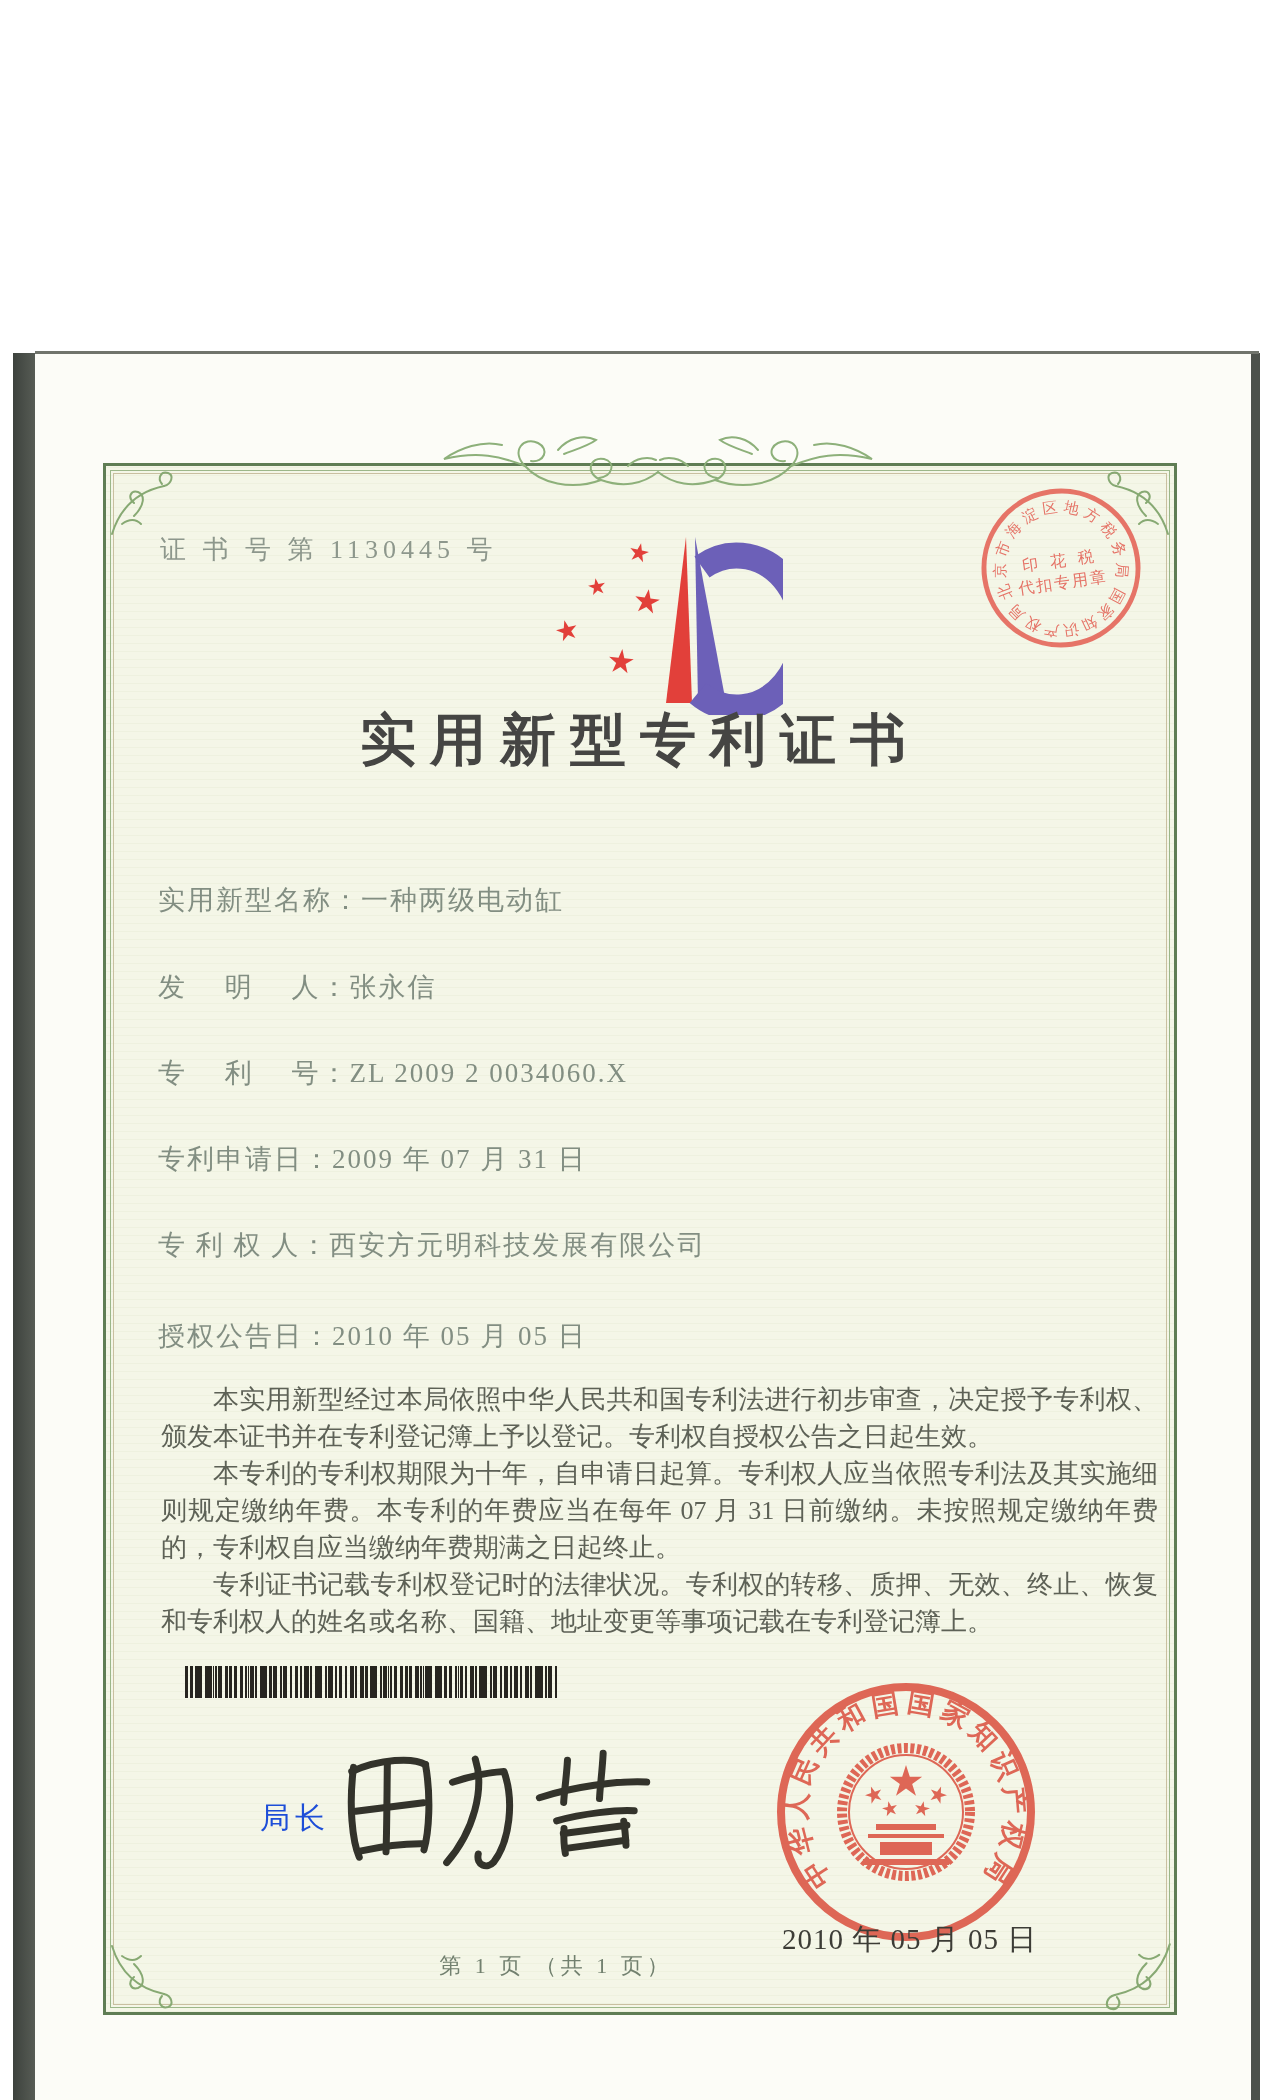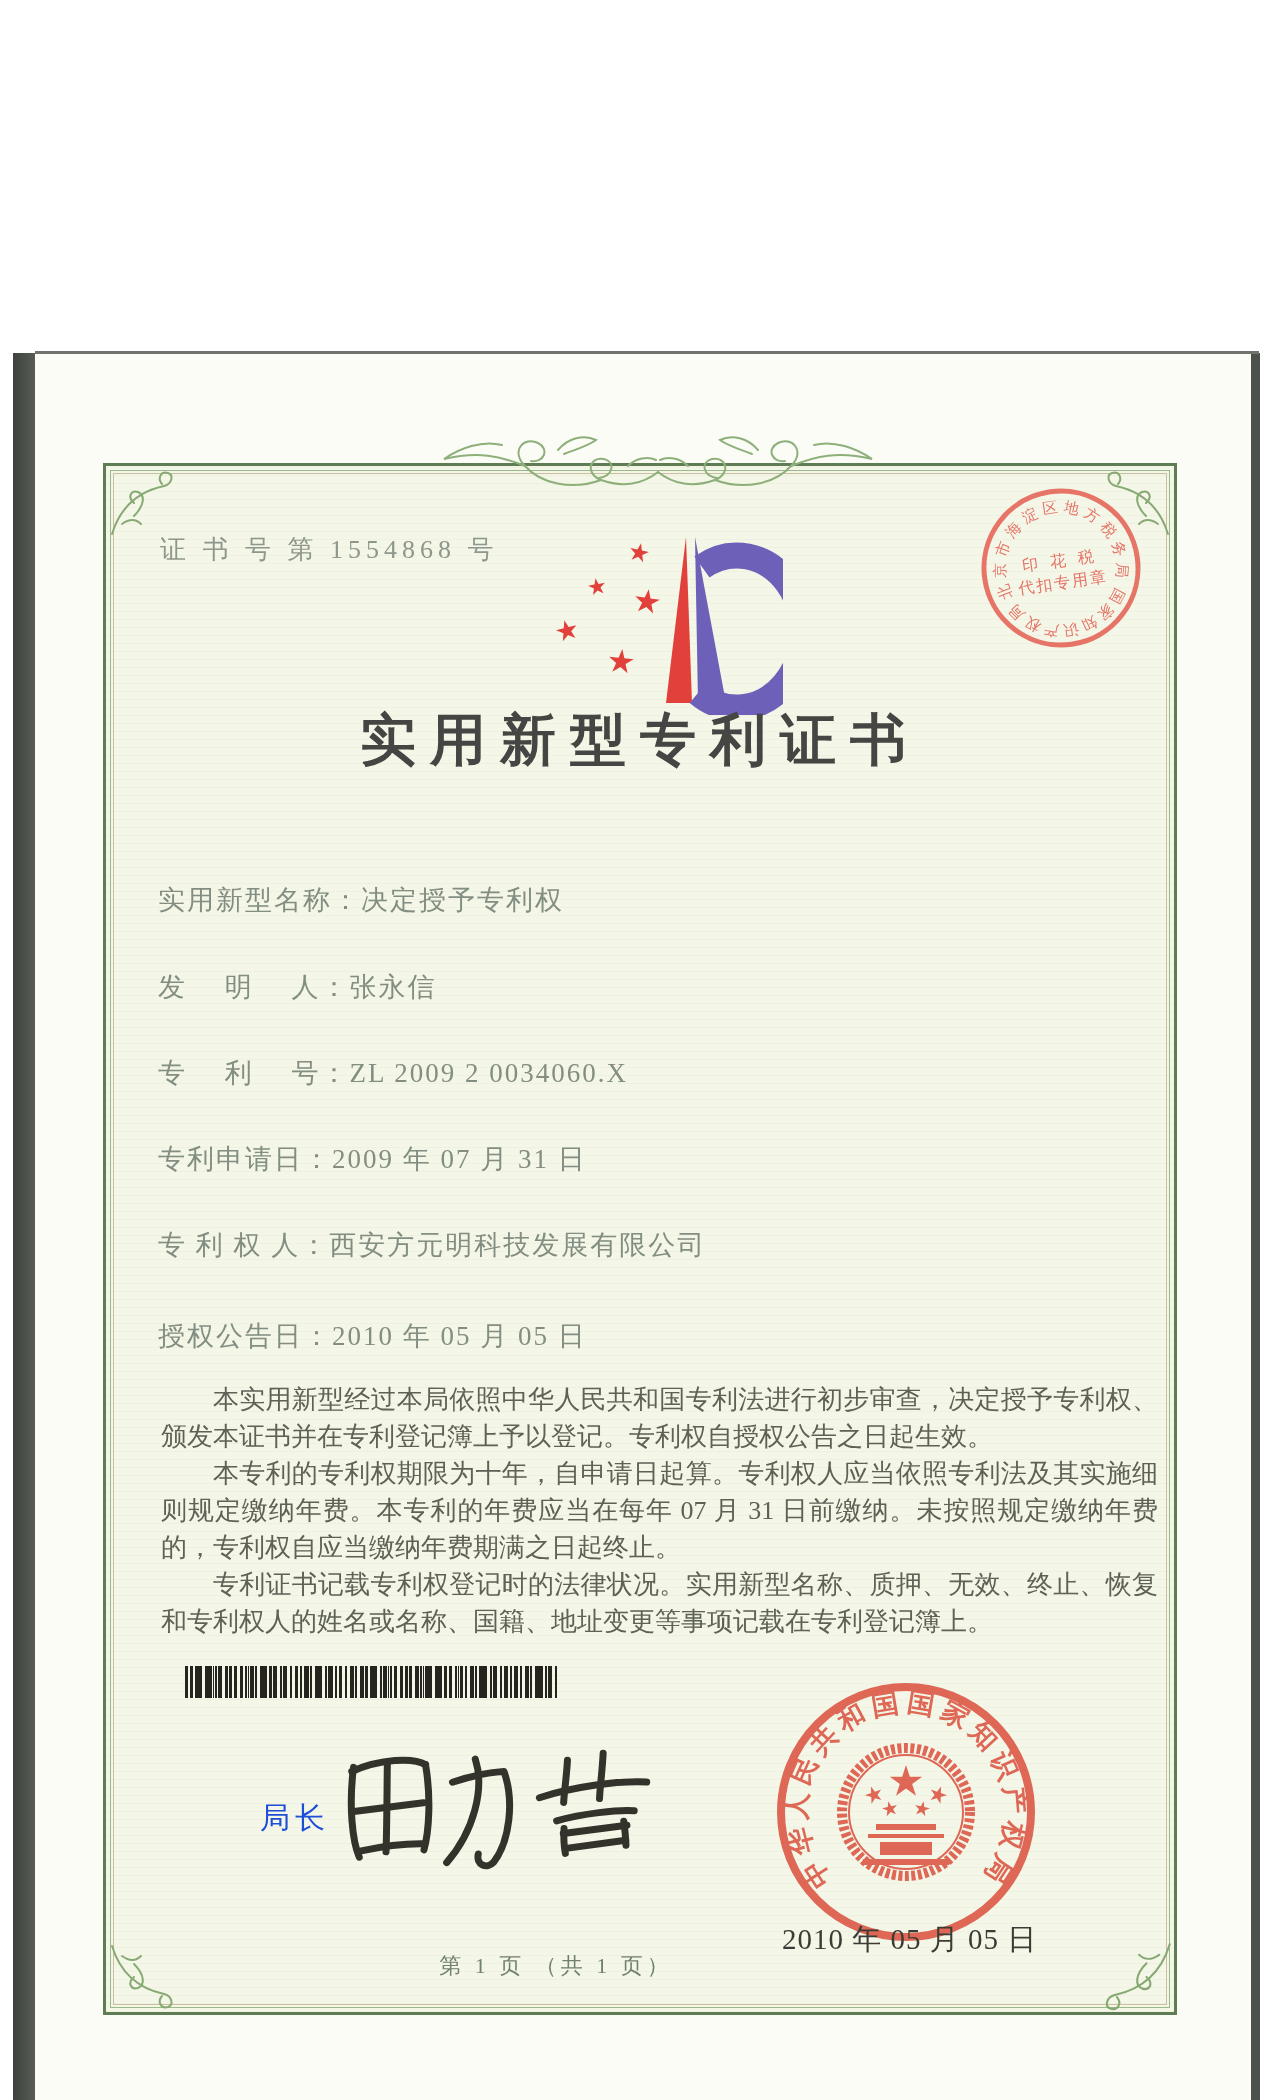--- a/index.html
+++ b/index.html
@@ -124,21 +124,21 @@
   </svg>
   <svg class="ornament" style="left:1100px; top:1940px; transform:scale(-1,-1);" width="74" height="74" viewBox="0 0 70 70">
     <g fill="none" stroke="#87a973" stroke-width="2" stroke-linecap="round">
       <path d="M4,66 C12,40 28,24 56,18"></path>
         <path d="M56,18 C64,16 66,7 60,5 C53,3 49,10 54,16"></path>
       <path d="M26,48 C37,37 37,27 30,24 C23,22 19,29 26,35"></path>
         <path d="M14,56 C21,51 28,51 33,56"></path>
     </g>
   </svg>
 
-  <div class="cert-no">证 书 号 第 1554868 号</div>
+  <div class="cert-no">证 书 号 第 1130445 号</div>
 
   <svg class="tax-stamp-svg" width="172" height="172" viewBox="-86 -86 172 172">
     <g fill="none" stroke="#e4685c" opacity="0.92">
       <circle r="77" stroke-width="5"></circle>
     </g>
     <defs>
       <path id="taxTop" d="M -48.5 28 A 56 56 0 1 1 48.5 28"></path>
       <path id="taxBottom" d="M 50 29 A 58 58 0 0 1 -50 29"></path>
     </defs>
     <text font-size="15" fill="#e4685c" letter-spacing="5" opacity="0.92">
@@ -165,42 +165,42 @@
     </g>
     <g fill="#6c60b8">
       <polygon points="177,12 180,178 208,178"></polygon>
       <path d="M184,42 A 66 76 0 1 1 180,168" fill="none" stroke="#6c60b8" stroke-width="26"></path>
     </g>
   </svg>
 
   <div class="title">实用新型专利证书</div>
 
   <div class="field f0">
-    <span>实用新型名称：</span><span>决定授予专利权</span>
+    <span>实用新型名称：</span><span>一种两级电动缸</span>
   </div>
   <div class="field f1">
     <span>发　 明　 人：</span><span>张永信</span>
   </div>
   <div class="field f2">
     <span>专　 利　 号：</span><span>ZL 2009 2 0034060.X</span>
   </div>
   <div class="field f3">
     <span>专利申请日：</span><span>2009 年 07 月 31 日</span>
   </div>
   <div class="field f4">
     <span>专 利 权 人：</span><span>西安方元明科技发展有限公司</span>
   </div>
   <div class="field f5">
     <span>授权公告日：</span><span>2010 年 05 月 05 日</span>
   </div>
 
   <div class="body-text">
     <p>本实用新型经过本局依照中华人民共和国专利法进行初步审查，决定授予专利权、颁发本证书并在专利登记簿上予以登记。专利权自授权公告之日起生效。</p>
     <p>本专利的专利权期限为十年，自申请日起算。专利权人应当依照专利法及其实施细则规定缴纳年费。本专利的年费应当在每年 07 月 31 日前缴纳。未按照规定缴纳年费的，专利权自应当缴纳年费期满之日起终止。</p>
-    <p>专利证书记载专利权登记时的法律状况。实用新型名称、质押、无效、终止、恢复和专利权人的姓名或名称、国籍、地址变更等事项记载在专利登记簿上。</p>
+    <p>专利证书记载专利权登记时的法律状况。专利权的转移、质押、无效、终止、恢复和专利权人的姓名或名称、国籍、地址变更等事项记载在专利登记簿上。</p>
   </div>
 
   <div class="barcode"></div>
 
   <div class="director">局长</div>
   <svg class="signature-svg" width="340" height="145" viewBox="0 0 340 145" aria-label="田力普">
     <g fill="none" stroke="#33332b" stroke-width="7" stroke-linecap="round" stroke-linejoin="round">
       <path d="M30,22 C23,60 25,96 31,112"></path>
       <path d="M28,26 C57,15 90,15 102,23"></path>
       <path d="M102,23 C106,56 102,90 96,108"></path>

